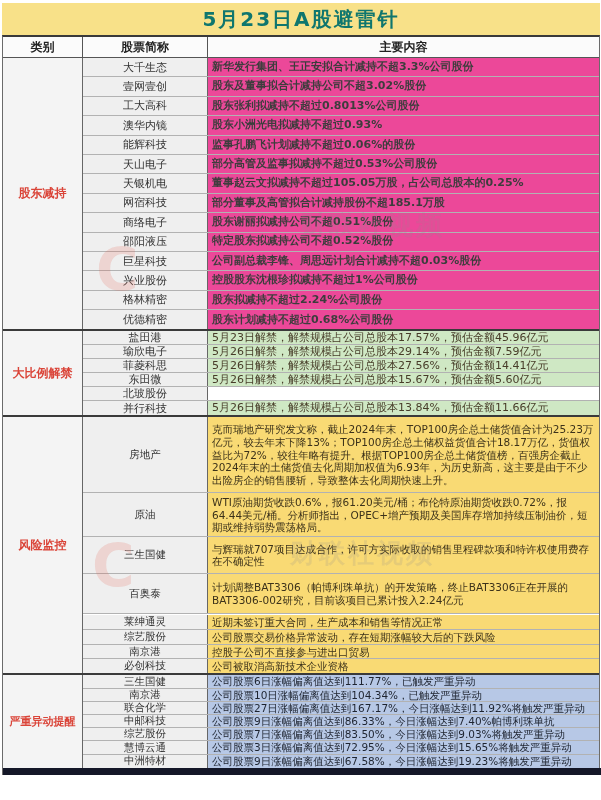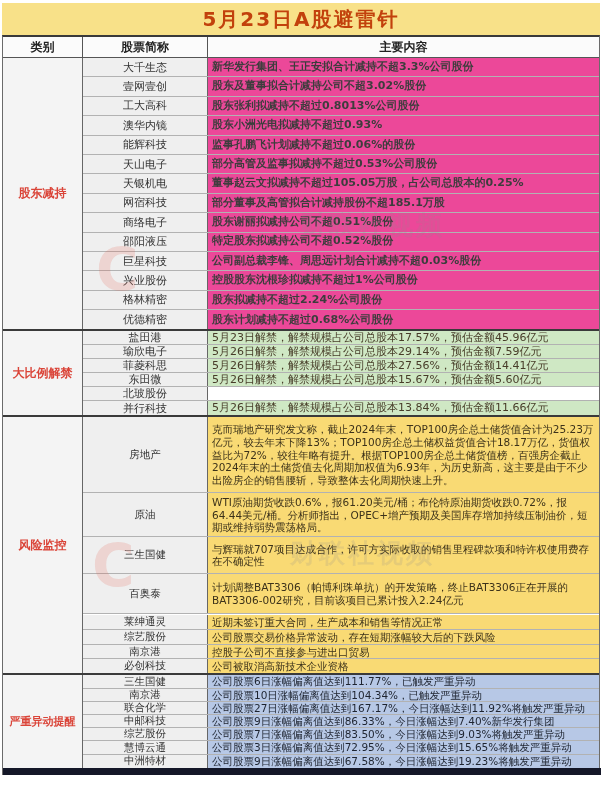--- a/index.html
+++ b/index.html
@@ -1,20 +1,20 @@
 <!DOCTYPE html>
 <html><head>
 <meta charset="utf-8">
 <style>
   html,body{margin:0;padding:0;background:#ffffff;}
   body{width:601px;height:800px;overflow:hidden;font-family:"DejaVu Sans",sans-serif;position:relative;}
   *{box-sizing:border-box;}
   .page{width:601px;height:800px;position:relative;background:#fff;padding:3px 1px 0 2px;}
 
-  .title{height:32px;background:#f8e189;color:#c2410c;font-weight:bold;font-size:20px;
+  .title{height:32px;background:#f8e189;color:#0f766e;font-weight:bold;font-size:20px;
          display:flex;align-items:center;justify-content:center;letter-spacing:2px;}
 
   .table{border-top:2px solid #3a3a3a;border-left:1px solid #6b6b6b;border-right:1px solid #6b6b6b;}
 
   .hrow{display:flex;height:21px;background:#fbfbfb;border-bottom:1px solid #555;font-weight:bold;font-size:12px;color:#222;}
   .h-cat{width:80px;display:flex;align-items:center;justify-content:center;border-right:1px solid #555;}
   .h-stock{width:125px;display:flex;align-items:center;justify-content:center;border-right:1px solid #555;}
   .h-content{flex:1;display:flex;align-items:center;justify-content:center;}
 
   .section{display:flex;}
@@ -203,21 +203,21 @@
         <div class="row">
             <div class="name-cell">南京港</div>
             <div class="content-cell">公司股票10日涨幅偏离值达到104.34%，已触发严重异动</div>
           </div>
         <div class="row">
             <div class="name-cell">联合化学</div>
             <div class="content-cell">公司股票27日涨幅偏离值达到167.17%，今日涨幅达到11.92%将触发严重异动</div>
           </div>
         <div class="row">
             <div class="name-cell">中邮科技</div>
-            <div class="content-cell">公司股票9日涨幅偏离值达到86.33%，今日涨幅达到7.40%新华发行集团</div>
+            <div class="content-cell">公司股票9日涨幅偏离值达到86.33%，今日涨幅达到7.40%帕博利珠单抗</div>
           </div>
         <div class="row">
             <div class="name-cell">综艺股份</div>
             <div class="content-cell">公司股票7日涨幅偏离值达到83.50%，今日涨幅达到9.03%将触发严重异动</div>
           </div>
         <div class="row">
             <div class="name-cell">慧博云通</div>
             <div class="content-cell">公司股票3日涨幅偏离值达到72.95%，今日涨幅达到15.65%将触发严重异动</div>
           </div>
         <div class="row">

